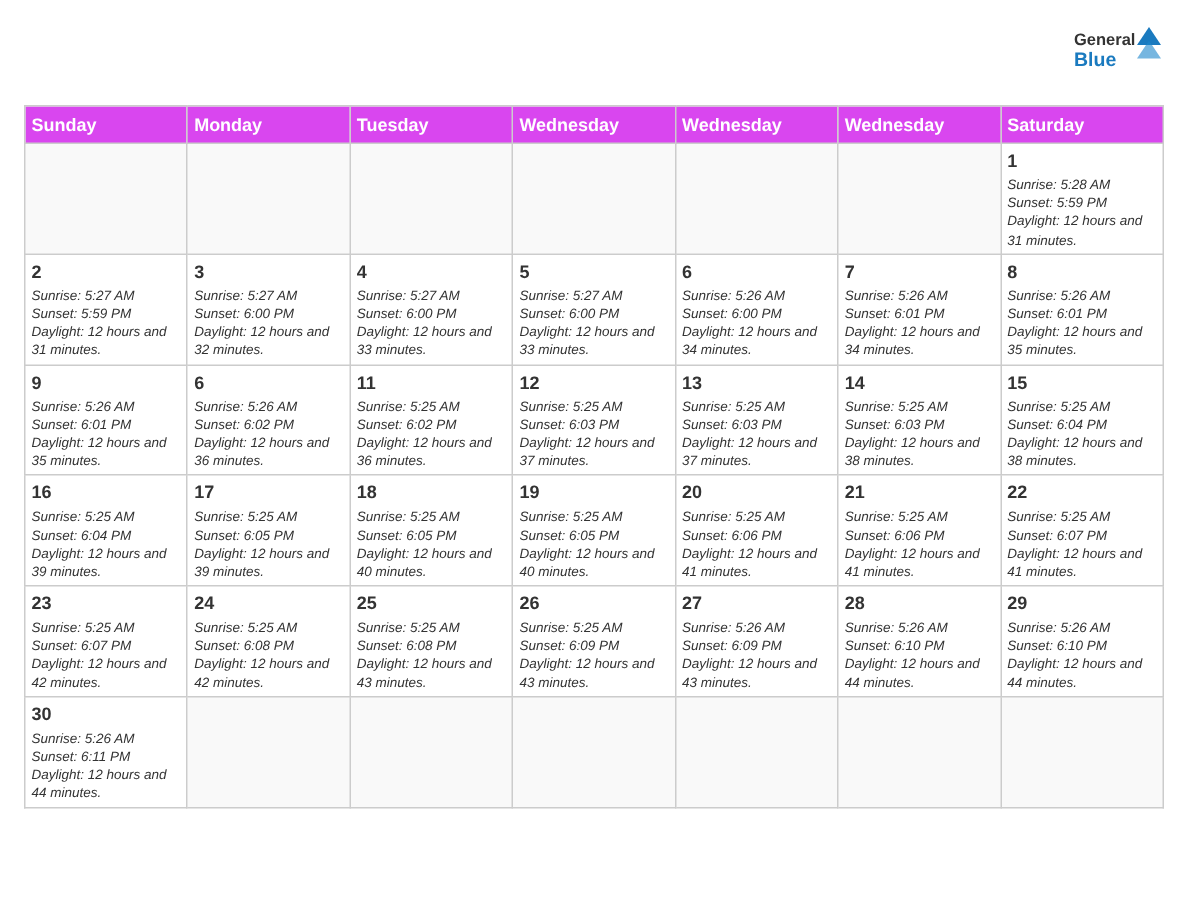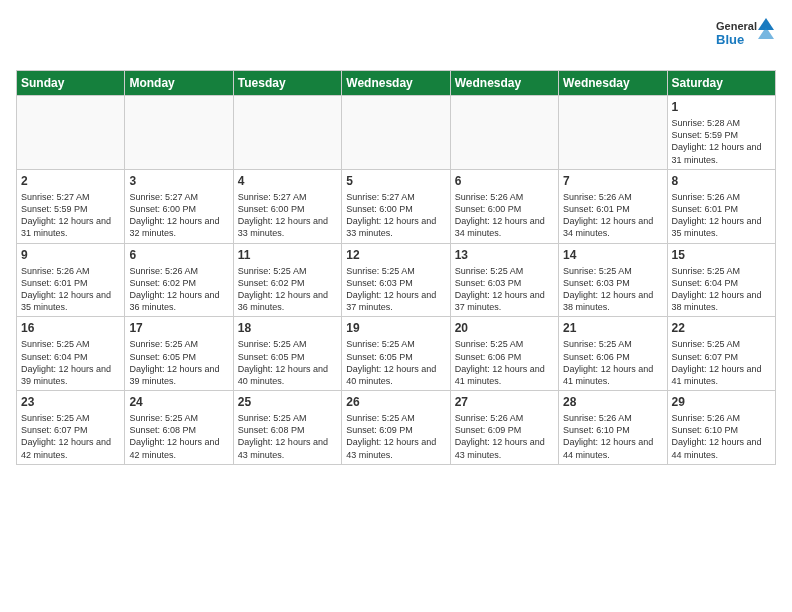--- a/index.html
+++ b/index.html
@@ -30,21 +30,21 @@
     .location {
       font-size: 14px;
       color: #555;
     }
     .calendar {
       width: 100%;
       border-collapse: collapse;
       font-size: 9.5px;
     }
     .calendar thead th {
-      background: #15803d;
+      background: #d946ef;
       color: #fff;
       padding: 5px 4px;
       text-align: left;
       font-size: 12px;
       font-weight: bold;
       border: 1px solid #ccc;
     }
     .calendar tbody td {
       border: 1px solid #ccc;
       vertical-align: top;
@@ -57,20 +57,21 @@
     .day-num {
       font-size: 12px;
       font-weight: bold;
       color: #333;
       display: block;
       margin-bottom: 2px;
     }
     .day-info {
       font-size: 9px;
       color: #333;
+      font-style: italic;
     }
     .empty { background: #f9f9f9; }
     td.empty { }
   </style>
 </head>
 <body>
 
 <div class="header">
   <div class="logo">
     <svg width="60" height="42" viewBox="0 0 60 42" xmlns="http://www.w3.org/2000/svg">
@@ -224,14 +225,26 @@
         </td>
         <td>
           <span class="day-num">28</span>
           <div class="day-info">Sunrise: 5:26 AM<br>Sunset: 6:10 PM<br>Daylight: 12 hours and 44 minutes.</div>
         </td>
         <td>
           <span class="day-num">29</span>
           <div class="day-info">Sunrise: 5:26 AM<br>Sunset: 6:10 PM<br>Daylight: 12 hours and 44 minutes.</div>
         </td>
       </tr>
+      <tr>
+        <td>
+          <span class="day-num">30</span>
+          <div class="day-info">Sunrise: 5:26 AM<br>Sunset: 6:11 PM<br>Daylight: 12 hours and 44 minutes.</div>
+        </td>
+        <td class="empty"></td>
+        <td class="empty"></td>
+        <td class="empty"></td>
+        <td class="empty"></td>
+        <td class="empty"></td>
+        <td class="empty"></td>
+      </tr>
     </tbody>
 </table>
 
 </body></html>

